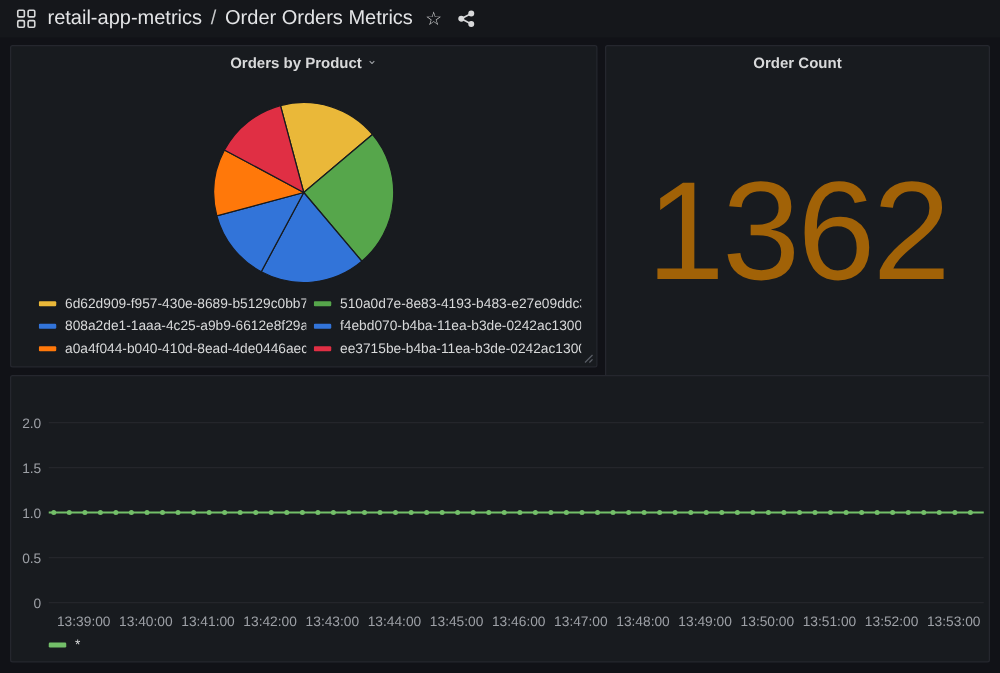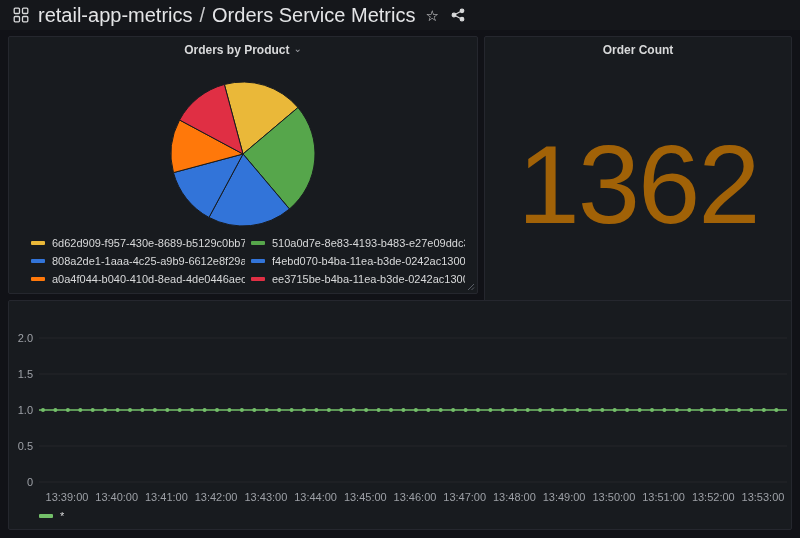--- a/index.html
+++ b/index.html
@@ -10,21 +10,21 @@
     font-family:"Liberation Sans",sans-serif;
   }
   svg text{font-family:"Liberation Sans",sans-serif;}
   
   .topnav{
     height:30px;display:flex;align-items:center;padding:0 10px;
     background:#15171b;
   }
   .nav-icon-btn{display:flex;align-items:center;justify-content:center;
     width:22px;height:22px;cursor:pointer;flex:none;}
-  .breadcrumb{display:flex;align-items:center;margin-left:6px;font-size:20px;}
+  .breadcrumb{display:flex;align-items:center;margin-left:6px;font-size:16px;}
   .crumb{color:#e3e4e6;font-weight:500;cursor:pointer;white-space:nowrap;}
   .crumb-sep{color:#c7c8ca;margin:0 7px;font-weight:400;}
   .star-btn{margin-left:10px;font-size:15px;color:#d8d9da;cursor:pointer;line-height:1;}
   .share-btn{margin-left:12px;cursor:pointer;display:flex;align-items:center;}
   
   .panel{
     position:absolute;background:#181b1f;border:1px solid #25272e;border-radius:2px;
     box-sizing:border-box;
   }
   #panel-pie{left:8px;top:36px;width:470px;height:258px;}
@@ -67,21 +67,21 @@
           <rect x="1.2" y="1.2" width="5.3" height="5.3" rx="1"></rect>
           <rect x="9.5" y="1.2" width="5.3" height="5.3" rx="1"></rect>
           <rect x="1.2" y="9.5" width="5.3" height="5.3" rx="1"></rect>
           <rect x="9.5" y="9.5" width="5.3" height="5.3" rx="1"></rect>
         </g>
       </svg>
     </span>
     <span class="breadcrumb">
       <span class="crumb">retail-app-metrics</span>
       <span class="crumb-sep">/</span>
-      <span class="crumb">Orders Service Metrics</span>
+      <span class="crumb">Order Orders Metrics</span>
     </span>
     <span class="star-btn">☆</span>
     <span class="share-btn">
       <svg width="14" height="14" viewBox="0 0 14 14">
         <g stroke="#d8d9da" stroke-width="1.2" fill="#d8d9da">
           <line x1="11" y1="2.8" x2="3" y2="7"></line>
           <line x1="3" y1="7" x2="11" y2="11.2"></line>
           <circle cx="11" cy="2.8" r="1.8"></circle>
           <circle cx="3" cy="7" r="1.8"></circle>
           <circle cx="11" cy="11.2" r="1.8"></circle>

